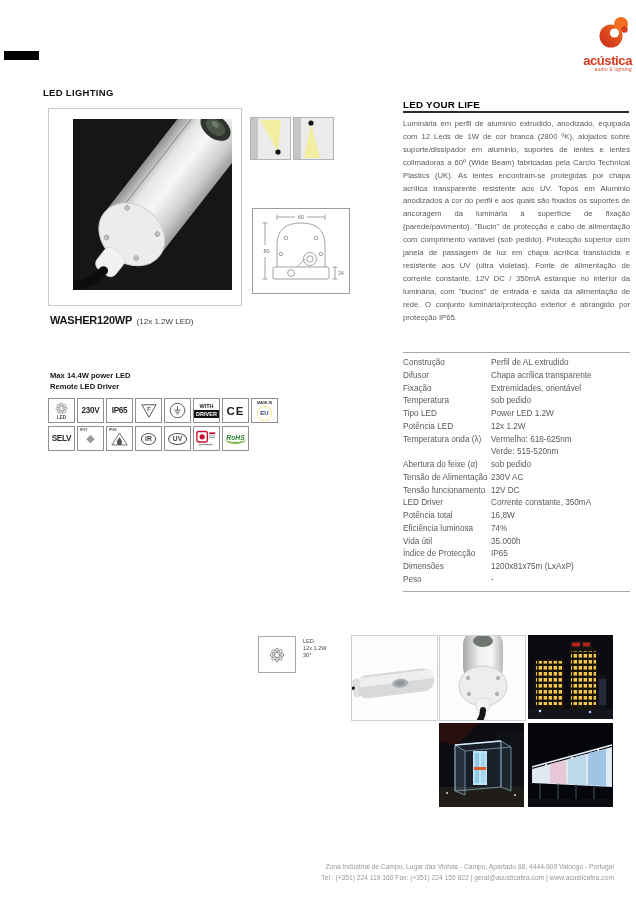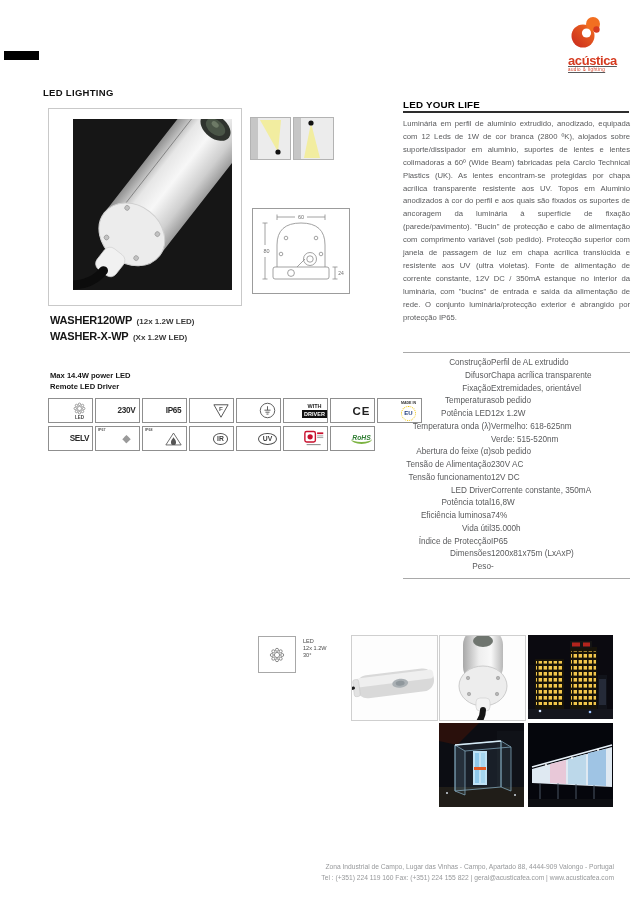--- a/index.html
+++ b/index.html
@@ -3,41 +3,41 @@
 <meta charset="utf-8">
 <style>
   html,body{margin:0;padding:0;}
   body{background:#e9e9e9;font-family:"Liberation Sans", sans-serif;}
   #page{position:relative;width:636px;height:900px;background:#fff;margin:0 auto;overflow:hidden;color:#58595b;}
   .abs{position:absolute;}
 
   
   .header-bar{left:4px;top:51px;width:35px;height:9px;background:#000;}
   .header-label{left:43px;top:47px;font-size:9.5px;font-weight:bold;color:#121212;letter-spacing:.3px;margin-top:40px;}
-  .logo{left:568px;top:14px;width:64px;text-align:left;text-decoration:underline;}
+  .logo{left:568px;top:14px;width:64px;text-align:right;}
   .logo-name{font-size:13px;font-weight:bold;color:#d63b20;letter-spacing:-.4px;margin-top:-1px;}
   .logo-tagline{font-size:4.5px;color:#d63b20;letter-spacing:.4px;margin-top:-1px;}
 
   
   .main-photo{left:48px;top:108px;width:192px;height:196px;border:1px solid #c9c9c9;background:#fff;}
   .main-photo svg{position:absolute;left:24px;top:10px;}
   .beam-box{top:117px;width:39px;height:41px;border:1px solid #b3b3b3;background:#ececec;overflow:hidden;}
   .beam-a{left:250px;} .beam-b{left:293px;}
   .draw-box{left:252px;top:208px;width:96px;height:84px;border:1px solid #9c9c9c;background:#fff;}
 
   .products{left:50px;top:312px;line-height:13px;}
   .product-name{font-size:11px;font-weight:bold;color:#161616;letter-spacing:-.2px;}
-  .product-detail{font-size:8px;font-weight:bold;color:#3a3a3a;}
+  .product-detail{font-size:8px;font-weight:normal;color:#3a3a3a;}
   .power-notes{left:50px;top:371px;font-size:7.6px;font-weight:bold;color:#161616;line-height:10.5px;}
 
   
   .badges{left:48px;top:398px;width:260px;}
   .badge-row{display:flex;margin-bottom:3px;}
   .badge{width:25px;height:23px;border:1px solid #8f8f8f;background:#fff;margin-right:2px;flex:none;
-         display:flex;flex-direction:column;align-items:center;justify-content:center;position:relative;overflow:hidden;padding-left:18px;}
+         display:flex;flex-direction:column;align-items:center;justify-content:center;position:relative;overflow:hidden;}
   .b-txt{font-size:8.2px;font-weight:bold;color:#2b2b2b;letter-spacing:-.3px;}
   .b-flower{width:13px;height:13px;}
   .b-sublabel{font-size:4.5px;font-weight:bold;color:#444;margin-top:0px;}
   .b-with{font-size:5.5px;font-weight:bold;color:#222;}
   .b-driver{font-size:5.5px;font-weight:bold;color:#fff;background:#111;padding:1px 2px;margin-top:1px;}
   .b-ce{font-size:11.5px;font-weight:bold;color:#222;letter-spacing:1px;}
   .b-mtop{font-size:3.6px;font-weight:bold;color:#333;}
   .b-eu{width:13px;height:13px;border:1.4px dotted #f0c400;border-radius:50%;font-size:6px;font-weight:bold;color:#1d3a7a;
         display:flex;align-items:center;justify-content:center;margin-top:1px;}
   .b-corner{position:absolute;left:2px;top:1px;font-size:3.6px;font-weight:bold;color:#555;}
@@ -47,21 +47,21 @@
 
   
   .intro-title{left:403px;top:99px;font-size:9.8px;font-weight:bold;color:#000;letter-spacing:.2px;}
   .intro-rule{left:403px;top:111px;width:226px;height:1.6px;background:#2d2d2d;}
   .intro-body{left:403px;top:118px;width:227px;font-size:7.7px;line-height:12.9px;text-align:justify;color:#595a5c;}
 
   .spec-table{left:403px;top:352px;width:227px;}
   .spec-line{height:1px;background:#a9a9a9;}
   .spec-rows{margin-top:4px;margin-bottom:4px;}
   .spec-row{display:flex;font-size:8.2px;line-height:12.75px;color:#595a5c;}
-  .spec-label{width:88px;flex:none;text-align:right;}
+  .spec-label{width:88px;flex:none;}
   .spec-value{flex:1;}
 
   
   .beam-note-box{left:258px;top:636px;width:36px;height:35px;border:1px solid #a8a8a8;background:#fff;
                  display:flex;align-items:center;justify-content:center;}
   .beam-note-text{left:303px;top:638px;font-size:5.6px;line-height:7.2px;color:#4a4a4a;}
   .photo{width:85px;height:84px;overflow:hidden;}
   .photo-light{border:1px solid #cfcfcf;background:#fff;}
   .p1{left:351px;top:635px;} .p2{left:439px;top:635px;} .p3{left:528px;top:635px;}
   .p4{left:439px;top:723px;} .p5{left:528px;top:723px;}
@@ -168,21 +168,20 @@
       <text x="88" y="66" font-size="5" fill="#707070" text-anchor="middle">24</text>
     </svg>
   </div>
 
   <div class="abs intro-title">LED YOUR LIFE</div>
   <div class="abs intro-rule"></div>
   <div class="abs intro-body">Luminária em perfil de aluminio extrudido, anodizado, equipada com 12 Leds de 1W de cor branca (2800 ºK), alojados sobre suporte/dissipador em aluminio, suportes de lentes e lentes colimadoras a 60º (Wide Beam) fabricadas pela Carclo Technical Plastics (UK). As lentes encontram-se protegidas por chapa acrílica transparente resistente aos UV. Topos em Aluminio anodizados à cor do perfil e aos quais são fixados os suportes de ancoragem da luminária à superfície de fixação (parede/pavimento). "Bucin" de protecção e cabo de alimentação com comprimento variável (sob pedido). Protecção superior com janela de passagem de luz em chapa acrílica translúcida e resistente aos UV (ultra violetas). Fonte de alimentação de corrente constante, 12V DC / 350mA estanque no interior da luminária, com "bucins" de entrada e saída da alimentação de rede.  O conjunto luminária/protecção exterior é abrangido por protecção IP65.</div>
 
   <div class="abs products">
       <div><span class="product-name">WASHER120WP</span> <span class="product-detail">(12x 1.2W LED)</span></div>
-      <div><span class="product-name">WASHER-X-WP</span> <span class="product-detail">(Xx 1.2W LED)</span></div>
     </div>
   <div class="abs power-notes">
       <div>Max 14.4W power LED</div>
       <div>Remote LED Driver</div>
     </div>
 
   <div class="abs badges">
     <div class="badge-row">
         <div class="badge">
           <svg class="b-flower" viewBox="0 0 16 16">
@@ -283,20 +282,24 @@
           <div class="spec-label">Difusor</div>
           <div class="spec-value">Chapa acrílica transparente</div>
         </div>
         <div class="spec-row">
           <div class="spec-label">Fixação</div>
           <div class="spec-value">Extremidades, orientável</div>
         </div>
         <div class="spec-row">
           <div class="spec-label">Temperatura</div>
           <div class="spec-value">sob pedido</div>
+        </div>
+        <div class="spec-row">
+          <div class="spec-label">Tipo LED</div>
+          <div class="spec-value">Power LED 1.2W</div>
         </div>
         <div class="spec-row">
           <div class="spec-label">Potência LED</div>
           <div class="spec-value">12x 1.2W</div>
         </div>
         <div class="spec-row">
           <div class="spec-label">Temperatura onda (λ)</div>
           <div class="spec-value">Vermelho: 618-625nm</div>
         </div>
         <div class="spec-row">

